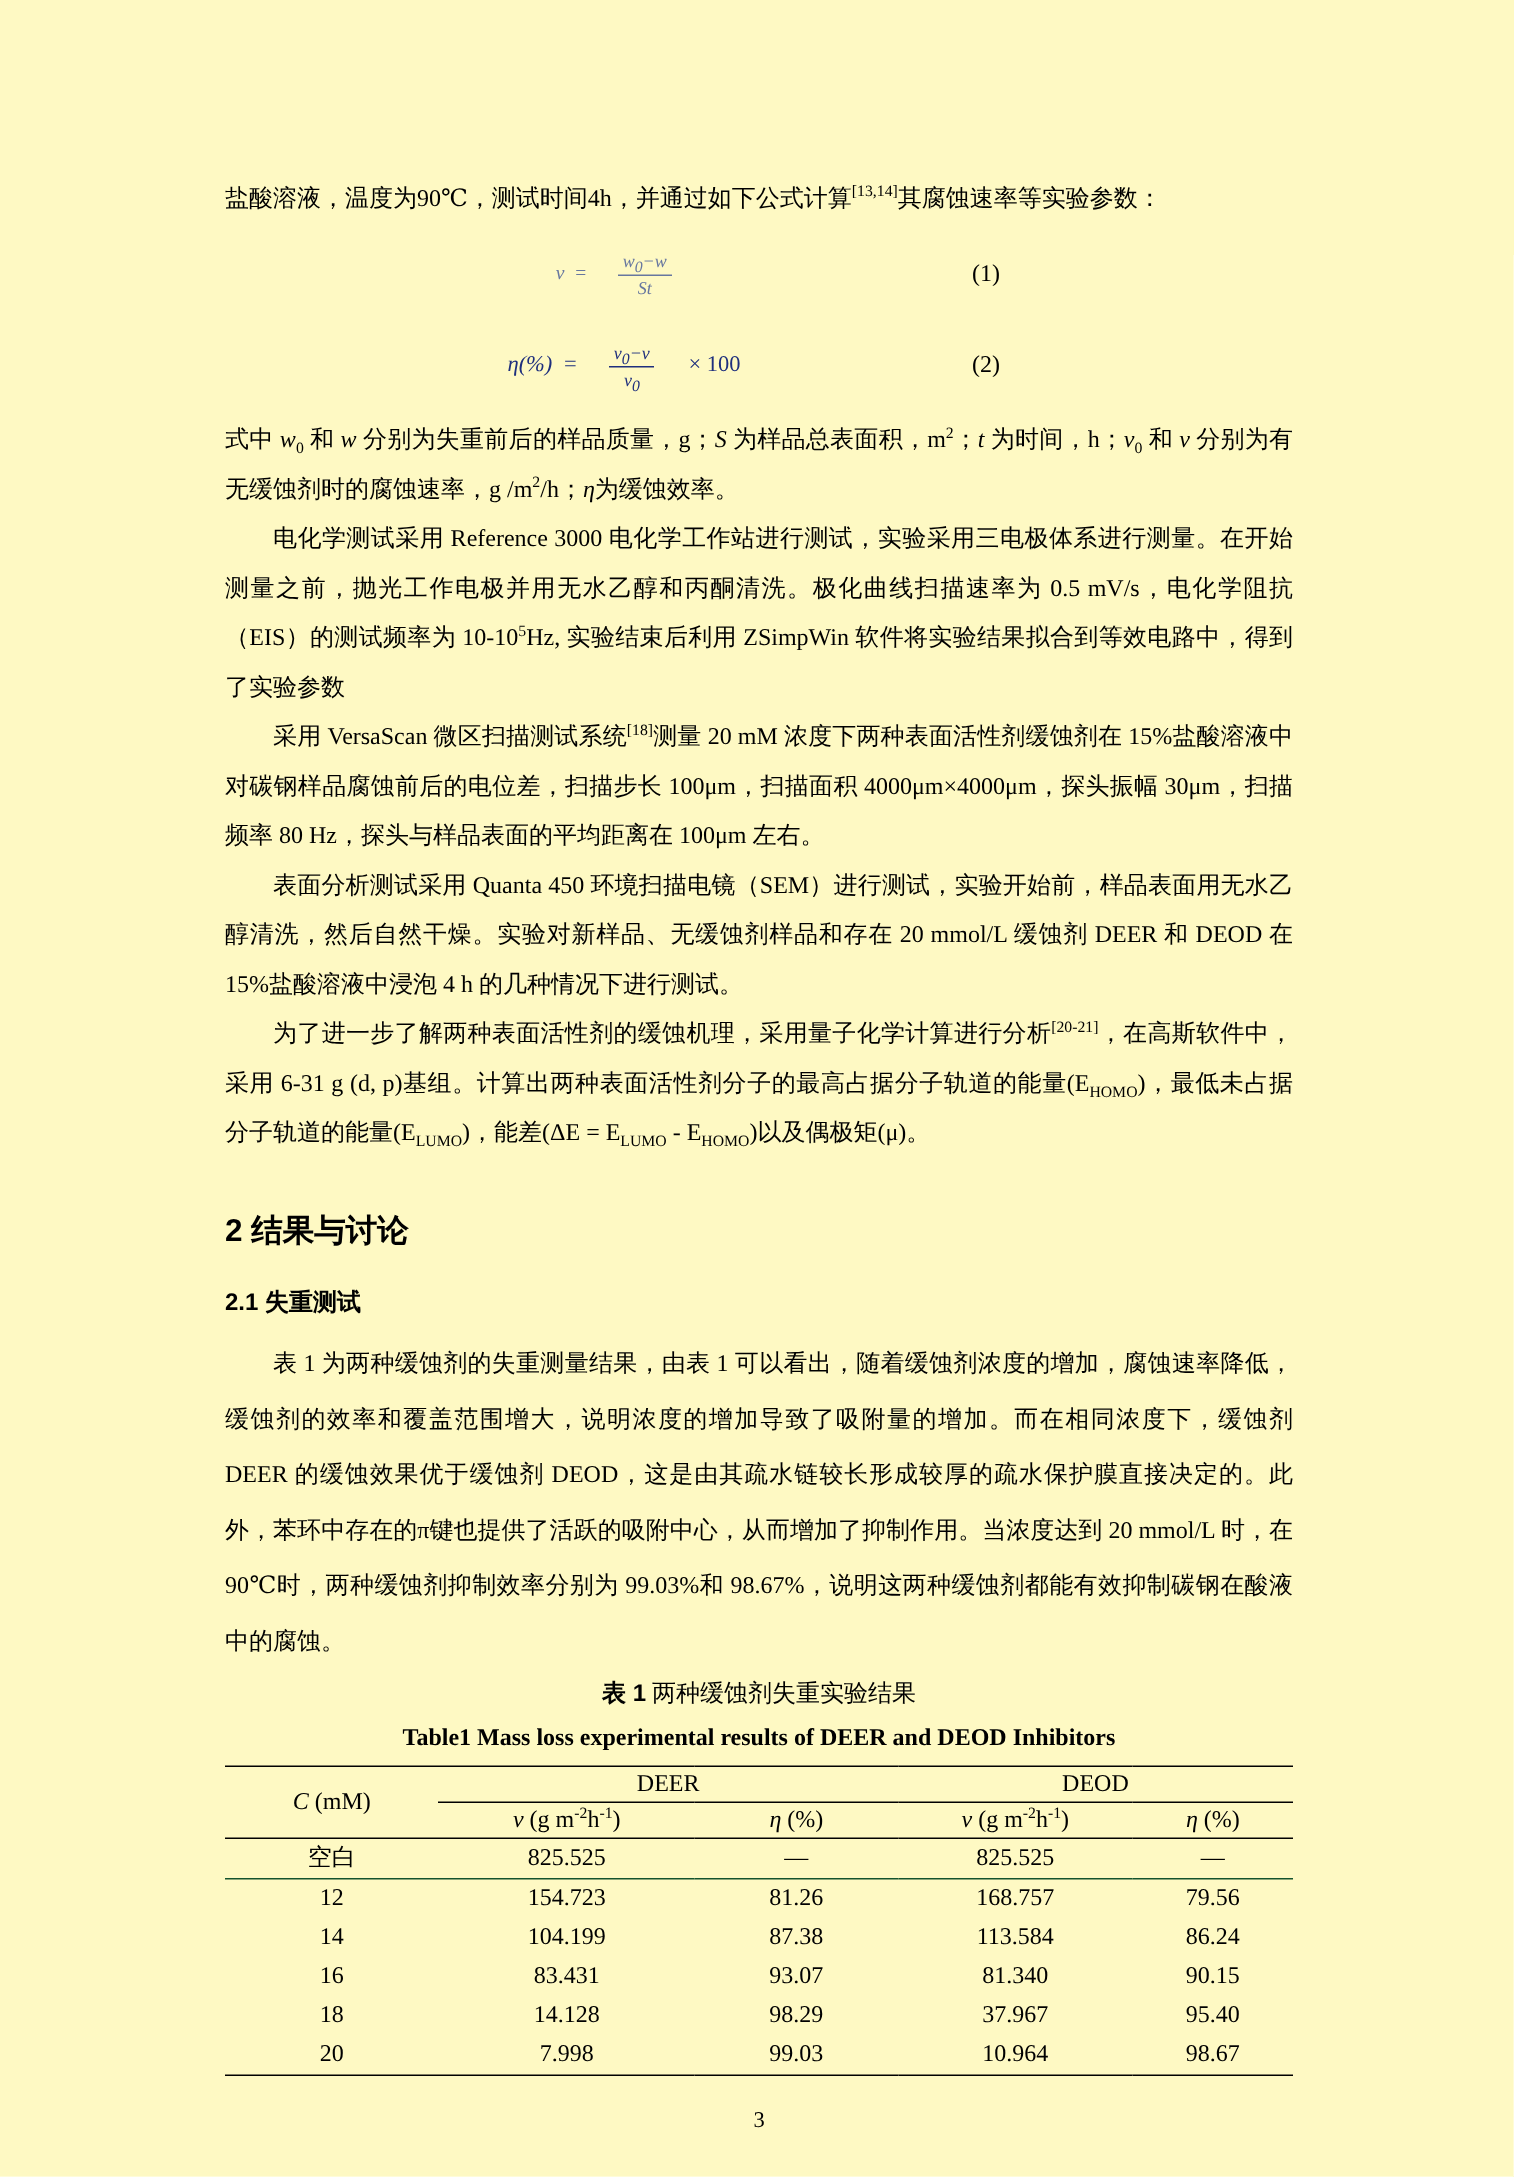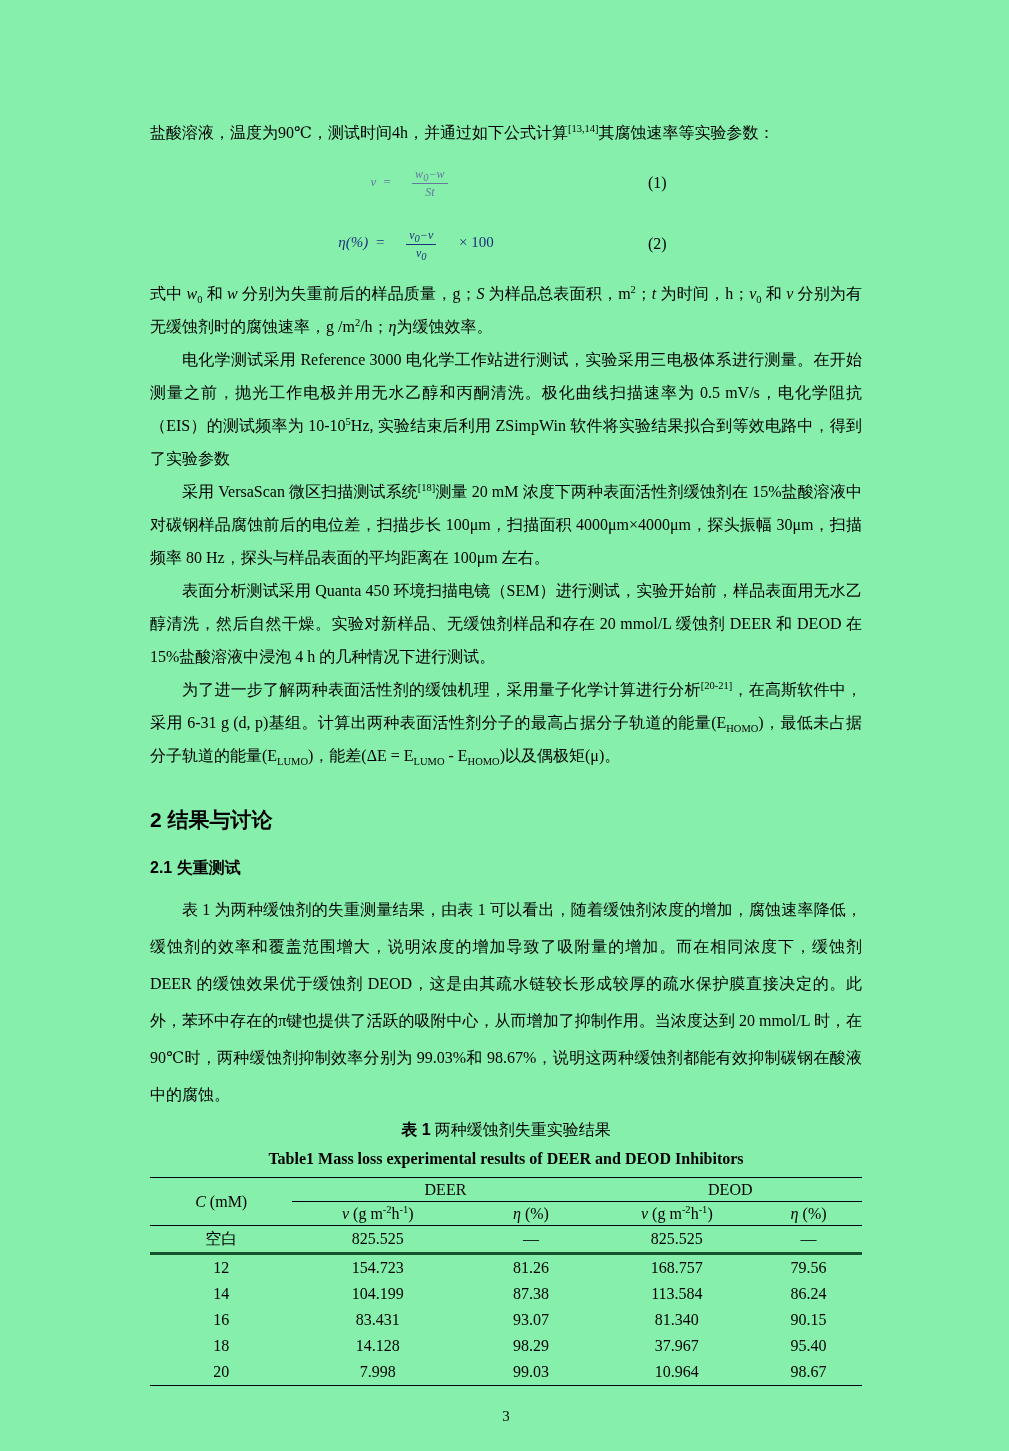--- a/index.html
+++ b/index.html
@@ -2,21 +2,21 @@
 <html><head>
 <meta charset="utf-8">
 <style>
   * { box-sizing: border-box; }
   html, body { margin: 0; padding: 0; }
   body {
     width: 1009px; height: 1451px;
     background: #ffffff; color: #000000;
     font-family: "Liberation Serif", "DejaVu Serif", serif;
   }
-  .page { position: relative; width: 1009px; height: 1451px; overflow: hidden; background:#86efac; }
+  .page { position: relative; width: 1009px; height: 1451px; overflow: hidden; background:#fef9c3; }
   .content { position: absolute; left: 150px; top: 116px; width: 712px; }
 
   .para { font-size: 16px; line-height: 33px; text-align: justify; margin: 0; }
   .indent { text-indent: 32px; }
   .spread { line-height: 37px; }
   sup, sub { font-size: 10.5px; line-height: 0; }
   i { font-style: italic; }
 
   
   .eqrow { position: relative; height: 54px; margin: 7px 0 6px 0;
@@ -45,21 +45,21 @@
   .cap-en { font-weight: bold; }
   .cap-en b { font-family: "Liberation Serif", "DejaVu Serif", serif; }
 
   
   .tbl { width: 100%; border-collapse: collapse; font-size: 16px; margin-top: 6px; }
   .tbl th, .tbl td { font-weight: normal; text-align: center; padding: 0 2px; line-height: 26px; }
   .tbl thead th { line-height: 23px; }
   .tbl .top { border-top: 1px solid #000; }
   .tbl .grp { border-bottom: 1px solid #000; }
   .tbl .hdrb { border-bottom: 1px solid #000; }
-  .tbl tbody tr:first-child td { border-bottom: 3px solid #14532d; }
+  .tbl tbody tr:first-child td { border-bottom: 1px solid #14532d; }
   .tbl tbody tr:last-child td { border-bottom: 1px solid #000; }
 
   .pagenum { text-align: center; font-size: 15px; margin-top: 22px; }
 </style>
 </head>
 <body>
 
 <div class="page">
   <div class="content">
 

